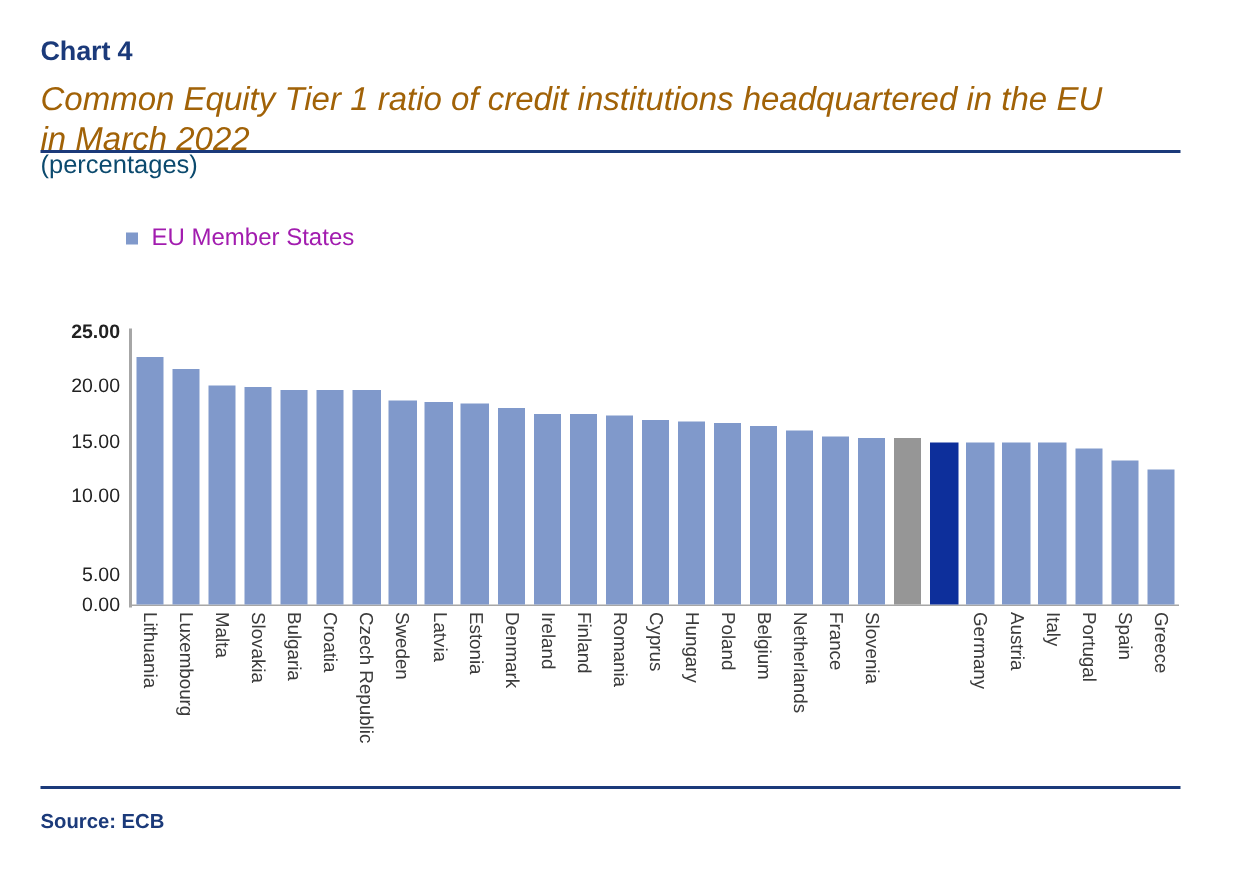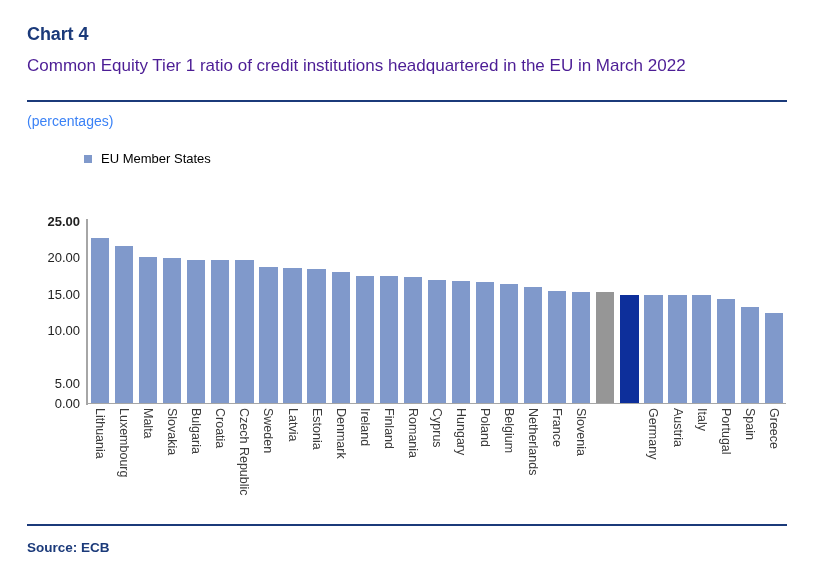--- a/index.html
+++ b/index.html
@@ -32,40 +32,41 @@
   }
   .chart-label {
     font-size: 18px;
     font-weight: bold;
     color: #1b3a7a;
     letter-spacing: -0.1px;
     line-height: 24px;
   }
   .chart-title {
     margin-top: 6px;
-    font-size: 17px;
+    font-size: 22px;
     font-weight: normal;
-    color: #4c1d95;
+    color: #a16207;
     line-height: 27px;
     max-width: 725px;
+    font-style: italic;
   }
   .rule-top {
     position: absolute;
     left: 27px;
     top: 100px;
     width: 760px;
     height: 2px;
     background: #1b3a7a;
   }
   .units {
     position: absolute;
     left: 27px;
-    top: 113px;
-    font-size: 14px;
-    color: #3b82f6;
+    top: 100px;
+    font-size: 17px;
+    color: #0c4a6e;
   }
 
   
   .legend {
     position: absolute;
     left: 84px;
     top: 150px;
   }
   .legend-row {
     display: flex;
@@ -73,22 +74,22 @@
     height: 17px;
     margin-bottom: 1px;
   }
   .legend-swatch {
     width: 8px;
     height: 8px;
     margin-right: 9px;
     flex: 0 0 auto;
   }
   .legend-text {
-    font-size: 13px;
-    color: #000000;
+    font-size: 16px;
+    color: #a21caf;
     font-family: "Liberation Sans", sans-serif;
     line-height: 15px;
   }
 
   
   .plot-wrap {
     position: absolute;
     left: 0;
     top: 0;
     width: 837px;

